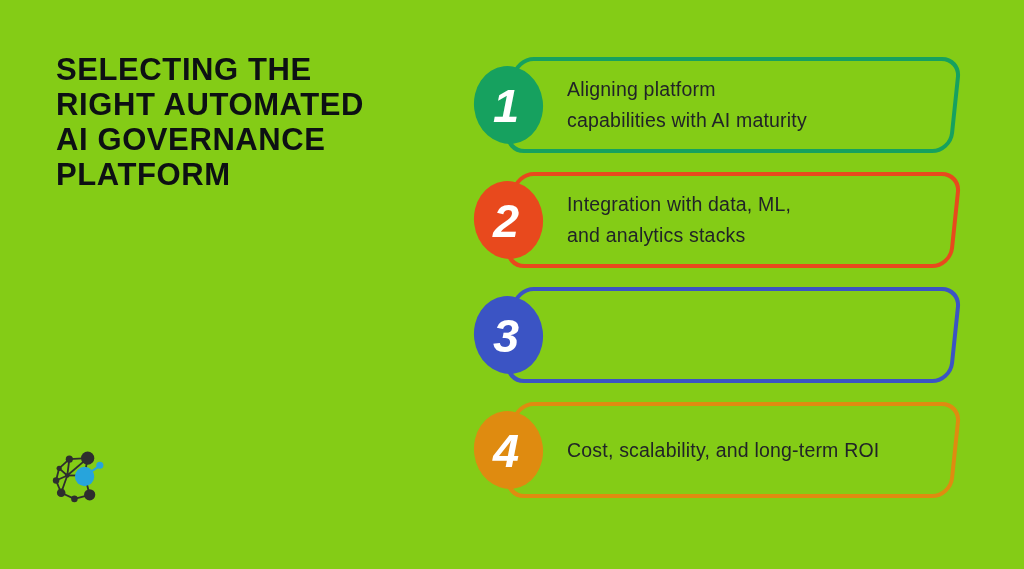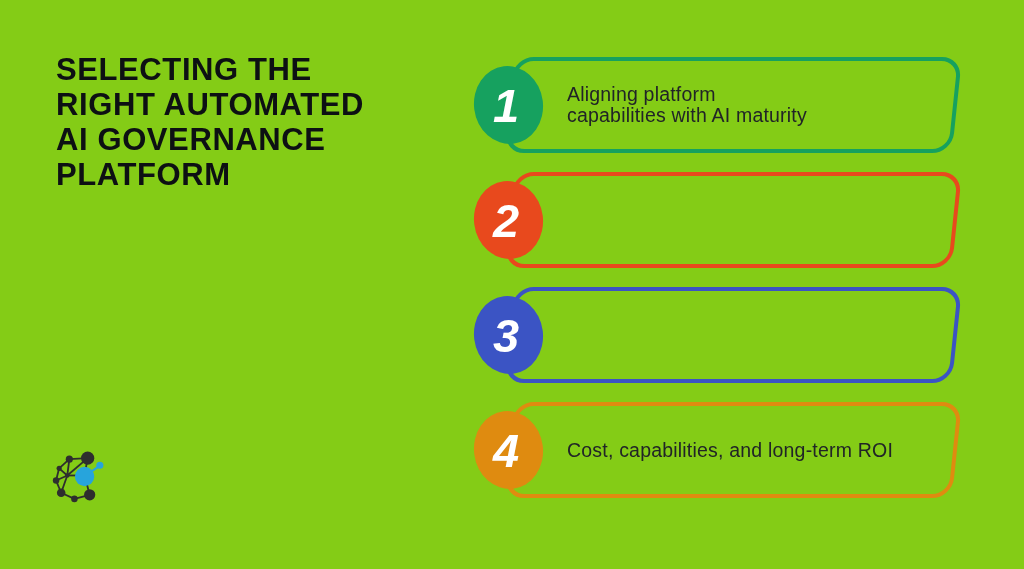--- a/index.html
+++ b/index.html
@@ -67,21 +67,21 @@
     line-height: 1;
   }
   .step-text {
     position: absolute;
     left: 567px;
     top: 0;
     height: 96px;
     display: flex;
     align-items: center;
     font-size: 19.5px;
-    line-height: 21px;
+    line-height: 31px;
     color: #212427;
     white-space: pre-line;
     letter-spacing: 0.2px;
   }
   .logo {
     position: absolute;
     left: 51px;
     top: 449px;
     width: 57px;
     height: 57px;
@@ -105,35 +105,37 @@
     </div>
     <div class="step-text">Aligning platform
 capabilities with AI maturity</div>
   </div>
 
   <div class="row row-1" style="--item-color: #e8491d;">
     <div class="step-box"></div>
     <div class="badge">
       <span class="num">2</span>
     </div>
+    <div class="step-text">Integration with data, ML,
+and analytics stacks</div>
   </div>
 
   <div class="row row-2" style="--item-color: #3b54c4;">
     <div class="step-box"></div>
     <div class="badge">
       <span class="num">3</span>
     </div>
   </div>
 
   <div class="row row-3" style="--item-color: #df8b10;">
     <div class="step-box"></div>
     <div class="badge">
       <span class="num">4</span>
     </div>
-    <div class="step-text">Cost, capabilities, and long-term ROI</div>
+    <div class="step-text">Cost, scalability, and long-term ROI</div>
   </div>
 
   <svg class="logo" viewBox="0 0 56 56" style="--node-color: #2e2e2e; --accent-color: #27a4dc;">
     <g stroke="var(--node-color,#2e2e2e)" stroke-width="1.8" fill="none">
       <line x1="36" y1="9" x2="18" y2="10"></line>
       <line x1="18" y1="10" x2="8" y2="19"></line>
       <line x1="8" y1="19" x2="5" y2="31"></line>
       <line x1="5" y1="31" x2="10" y2="43"></line>
       <line x1="10" y1="43" x2="23" y2="49"></line>
       <line x1="23" y1="49" x2="38" y2="45"></line>

